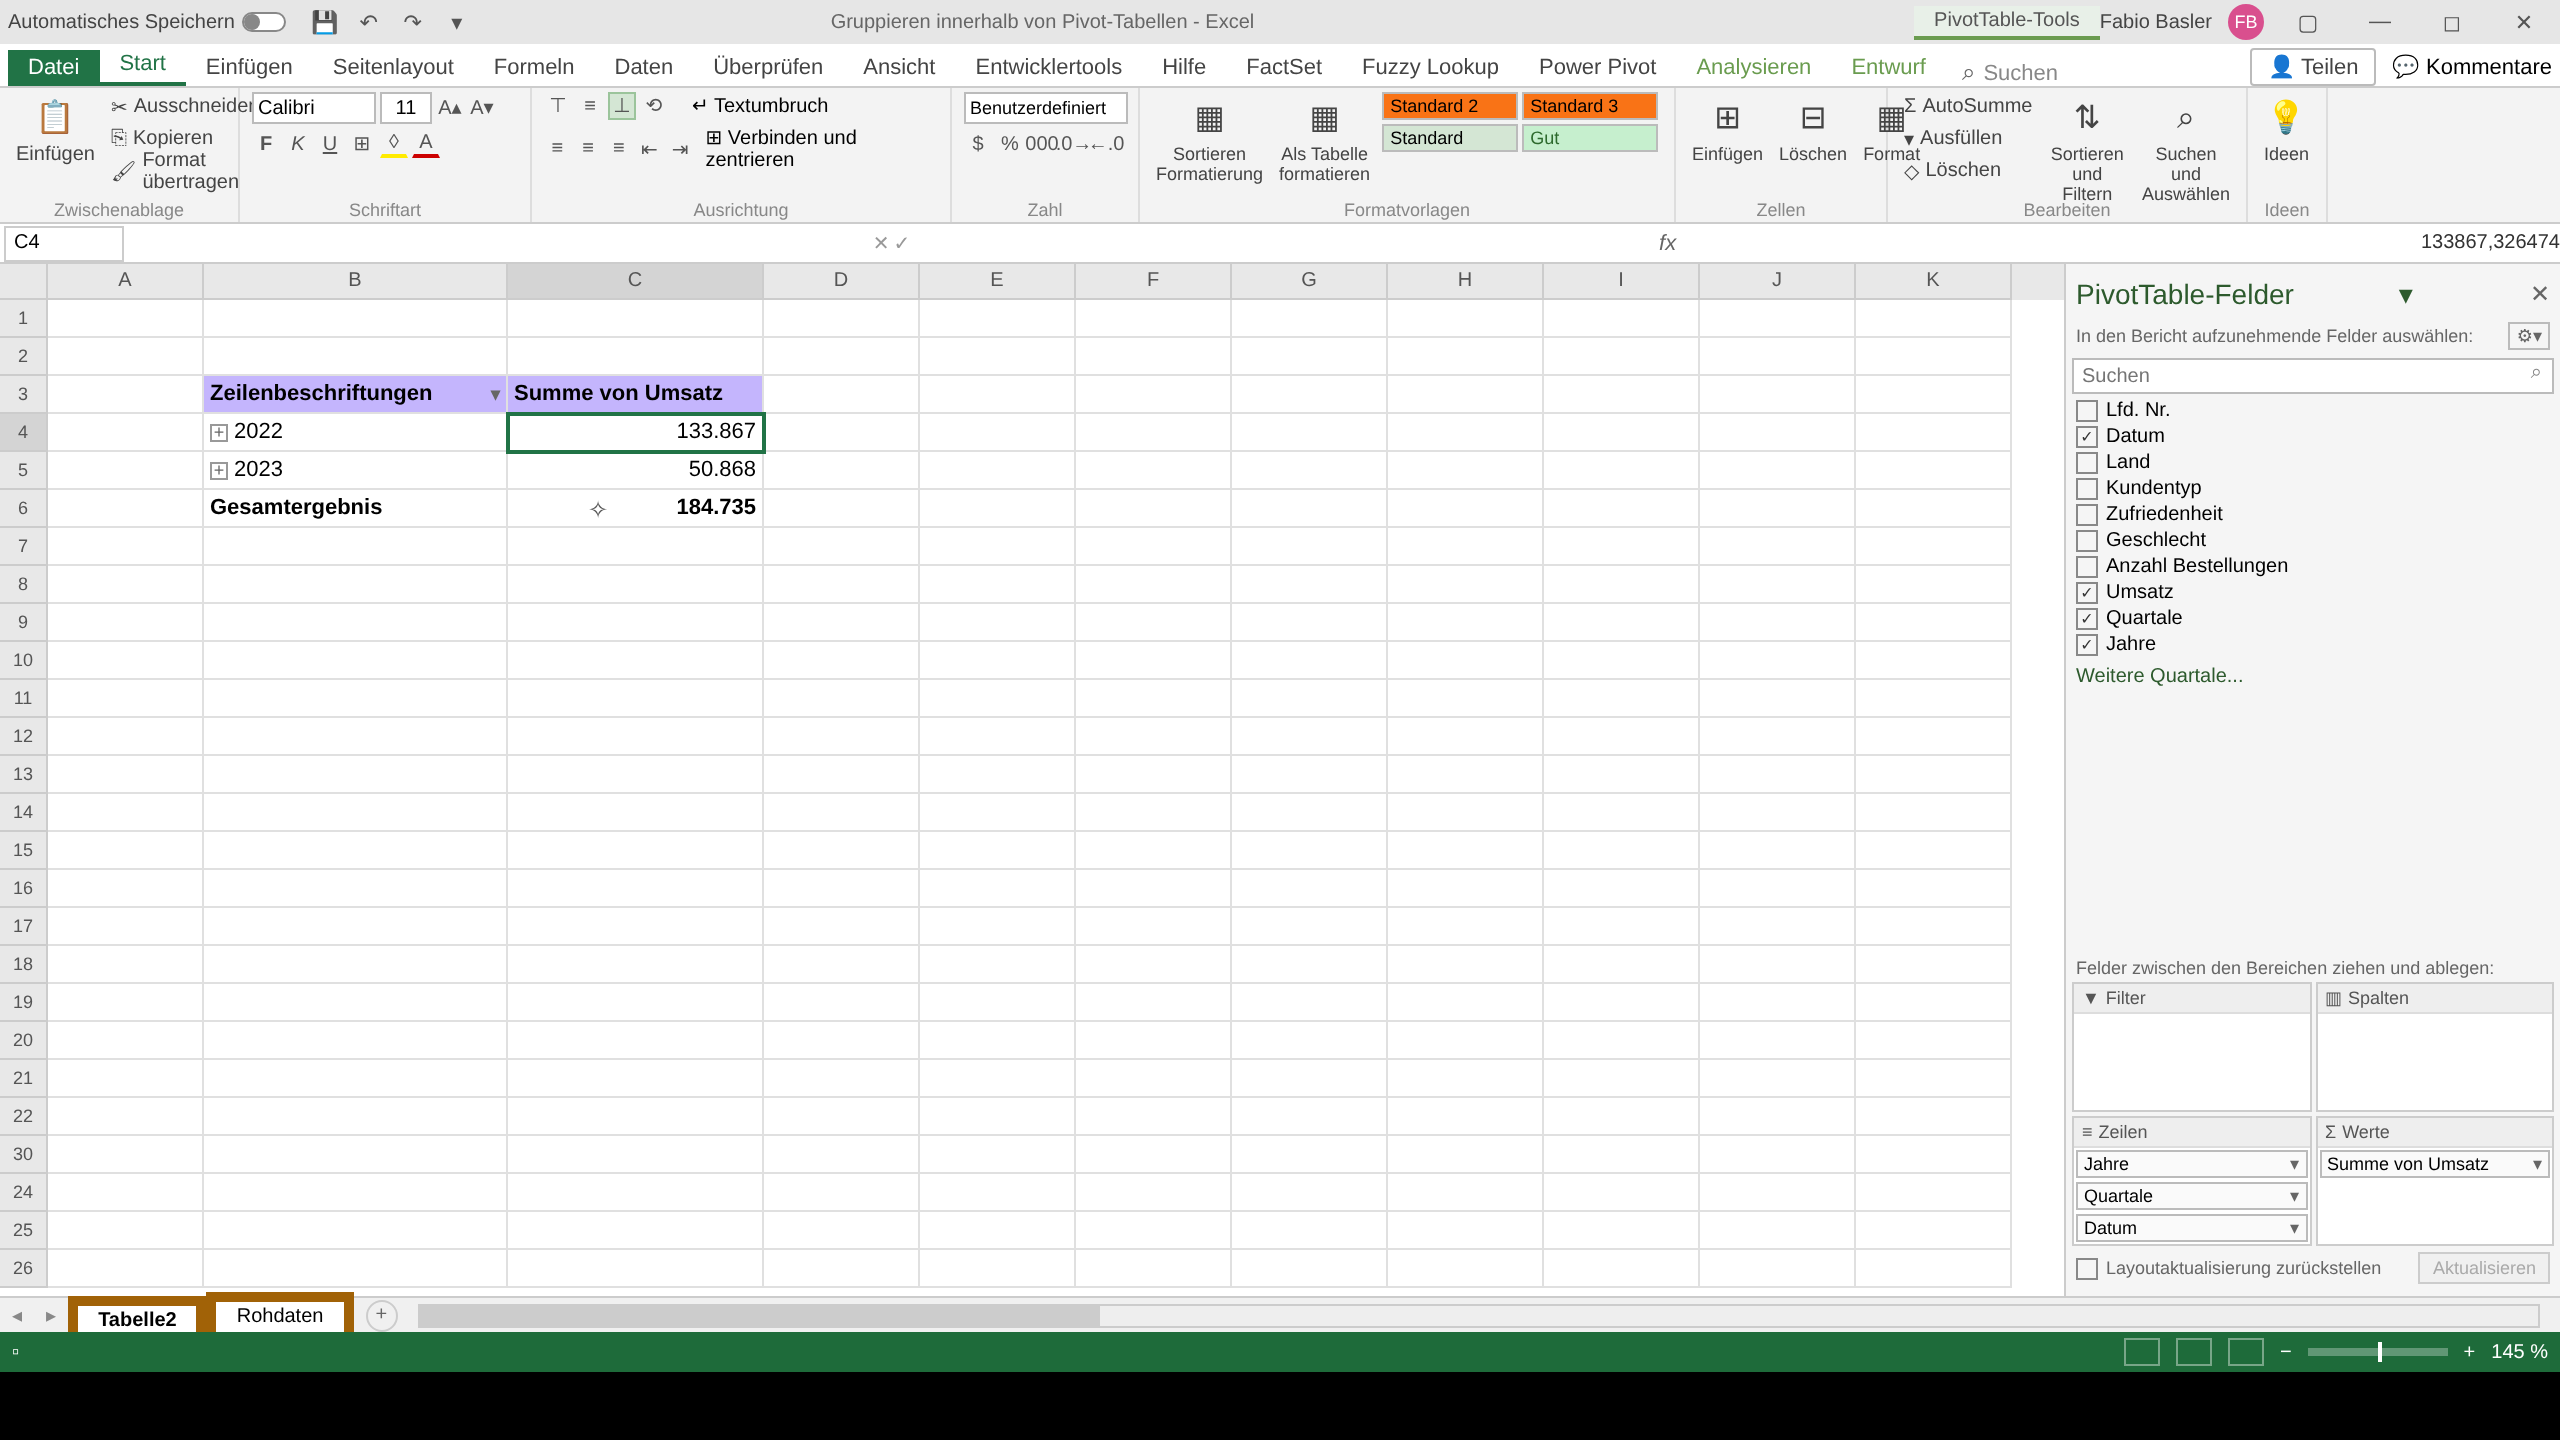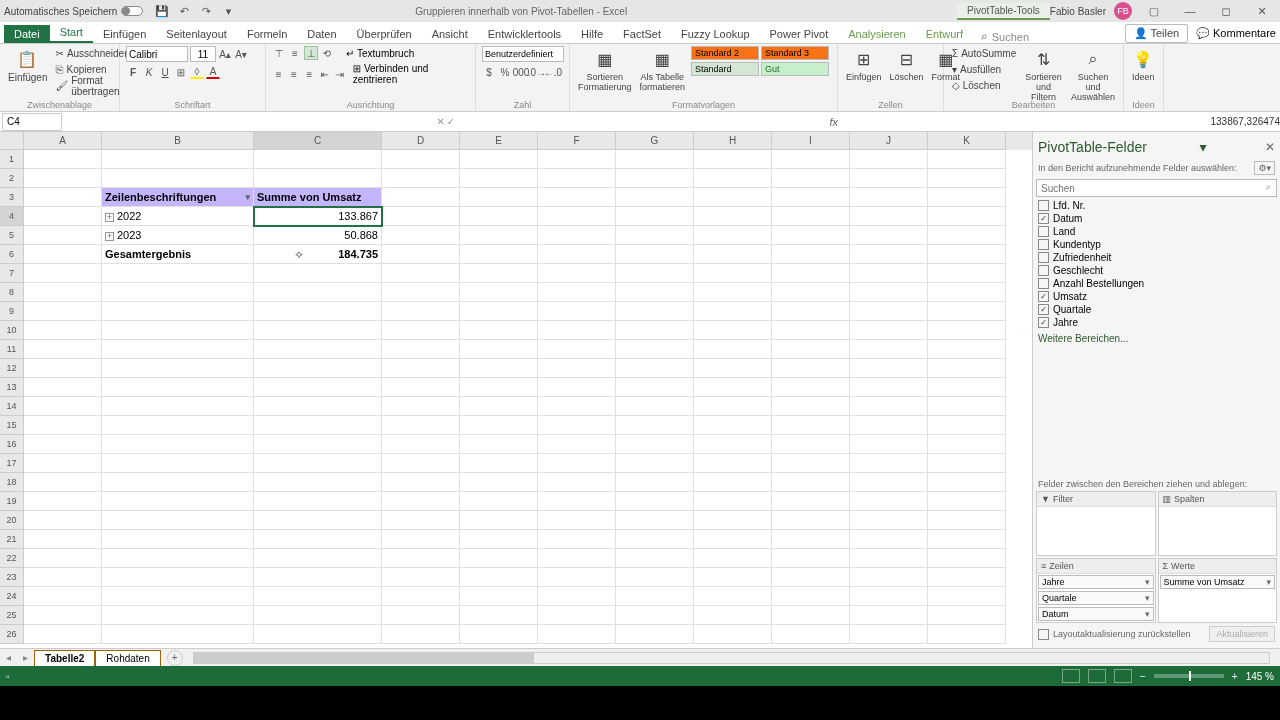--- a/index.html
+++ b/index.html
@@ -69,21 +69,21 @@
 .cell.active { outline: 2px solid #217346; outline-offset: -1px; background: #fff; z-index: 2; position: relative; }
 .pvt-hdr { font-weight: bold; background: #c4b5fd; }
 .pvt-total { font-weight: bold; }
 .pvt-filter { font-size: 9px; color: #666; float: right; }
 .expand { font-size: 9px; color: #666; border: 1px solid #999; width: 9px; height: 9px; display: inline-flex; align-items: center; justify-content: center; margin-right: 3px; line-height: 7px; }
 .cursor-cross { position: absolute; font-size: 12px; color: #555; }
 
 
 .sheet-tabs { height: 18px; border-top: 1px solid #ccc; display: flex; align-items: center; background: #f0f0f0; font-size: 10px; }
 .stab-nav { padding: 0 6px; color: #888; }
-.stab { padding: 2px 10px; border: 1px solid #a16207; background: #fff; margin-bottom: -1px; }
+.stab { padding: 2px 10px; border: 5px solid #a16207; background: #fff; margin-bottom: -1px; }
 .stab.active { border-bottom: 1px solid #fff; font-weight: bold; }
 .stab-add { width: 16px; height: 16px; border: 1px solid #ccc; border-radius: 50%; display: flex; align-items: center; justify-content: center; margin-left: 6px; color: #666; }
 .hscroll { flex: 1; margin: 0 10px; height: 12px; background: #eee; border: 1px solid #ccc; position: relative; }
 .hscroll-thumb { position: absolute; left: 0; width: 340px; height: 10px; background: #ccc; }
 
 
 .fieldpane { width: 248px; background: #f5f5f5; border-left: 1px solid #ccc; display: flex; flex-direction: column; font-size: 10px; padding: 3px; }
 .fp-title { font-size: 14px; color: #2d5a2d; padding: 4px 2px; display: flex; align-items: center; }
 .fp-title .x { margin-left: auto; color: #666; font-size: 12px; }
 .fp-sub { color: #666; font-size: 9px; padding: 2px; display: flex; align-items: center; }
@@ -646,21 +646,21 @@
             <div class="cell wD"></div>
             <div class="cell wE"></div>
             <div class="cell wF"></div>
             <div class="cell wG"></div>
             <div class="cell wH"></div>
             <div class="cell wI"></div>
             <div class="cell wJ"></div>
             <div class="cell wK"></div>
           </div>
           <div class="row">
-            <div class="rh">23</div>
+            <div class="rh">30</div>
             <div class="cell wA"></div>
             <div class="cell wB"></div>
             <div class="cell wC"></div>
             <div class="cell wD"></div>
             <div class="cell wE"></div>
             <div class="cell wF"></div>
             <div class="cell wG"></div>
             <div class="cell wH"></div>
             <div class="cell wI"></div>
             <div class="cell wJ"></div>
@@ -761,21 +761,21 @@
           </div>
           <div class="fp-field">
             <div class="fp-chk">✓</div>
             <span>Quartale</span>
           </div>
           <div class="fp-field">
             <div class="fp-chk">✓</div>
             <span>Jahre</span>
           </div>
         </div>
-      <div class="fp-more">Weitere Bereichen...</div>
+      <div class="fp-more">Weitere Quartale...</div>
       <div style="flex:1"></div>
       <div class="fp-areas-lbl">Felder zwischen den Bereichen ziehen und ablegen:</div>
       <div class="fp-areas">
         <div class="fp-area">
           <div class="fp-area-hdr">
               <span>▼</span>
               <span>Filter</span>
             </div>
         </div>
         <div class="fp-area">

